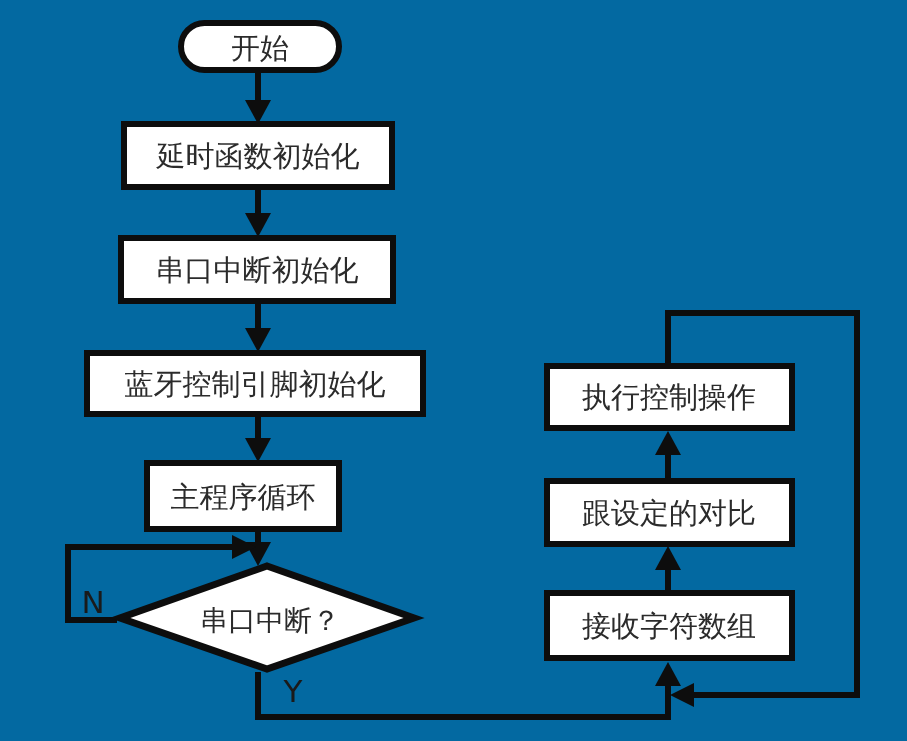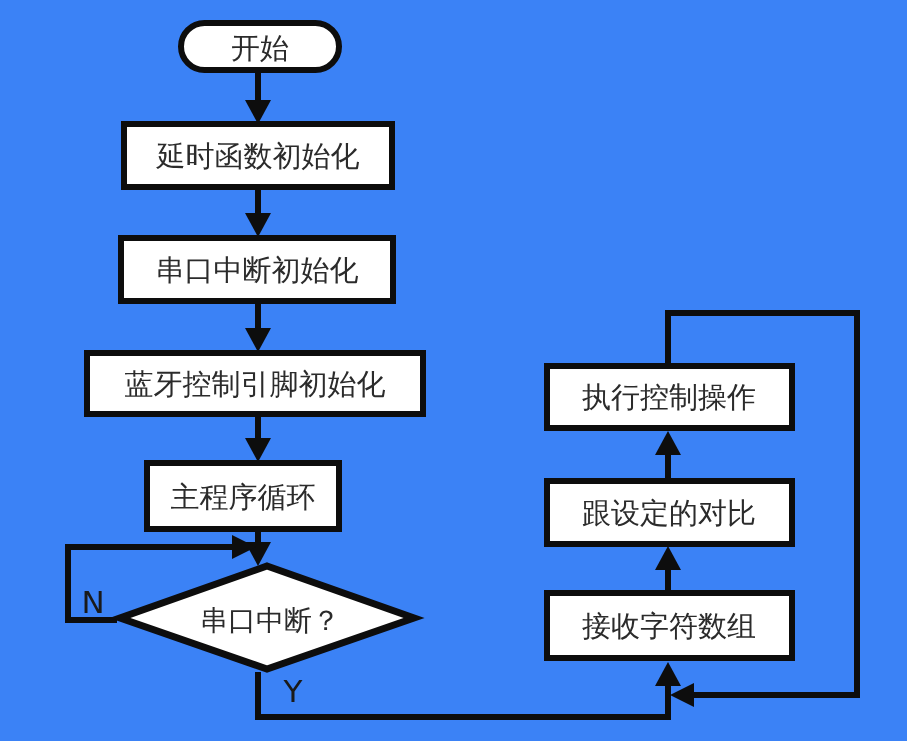--- a/index.html
+++ b/index.html
@@ -11,21 +11,21 @@
   body {
     width: 907px;
     height: 741px;
     font-family: "DejaVu Sans", "Liberation Sans", sans-serif;
     overflow: hidden;
   }
   #flowchart-root {
     position: relative;
     width: 907px;
     height: 741px;
-    background: #3b82f6;
+    background: #0369a1;
   }
   #flow-svg {
     position: absolute;
     left: 0;
     top: 0;
     width: 907px;
     height: 741px;
     display: block;
   }
   .node-text {

